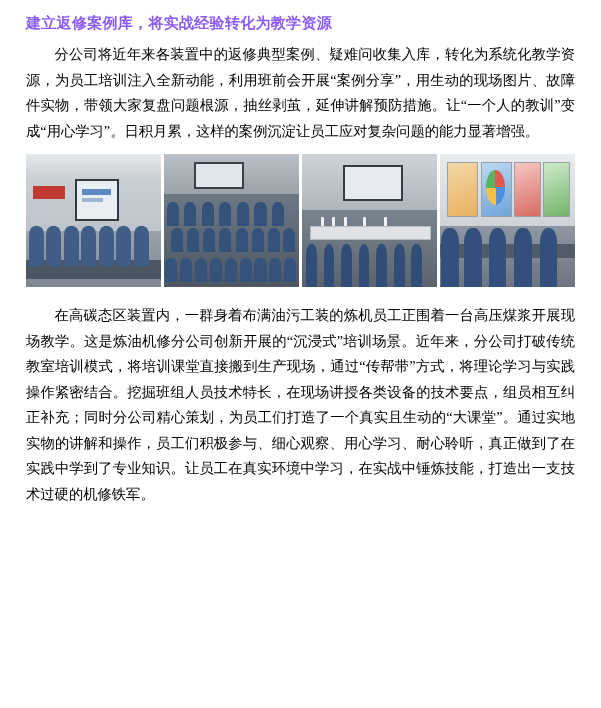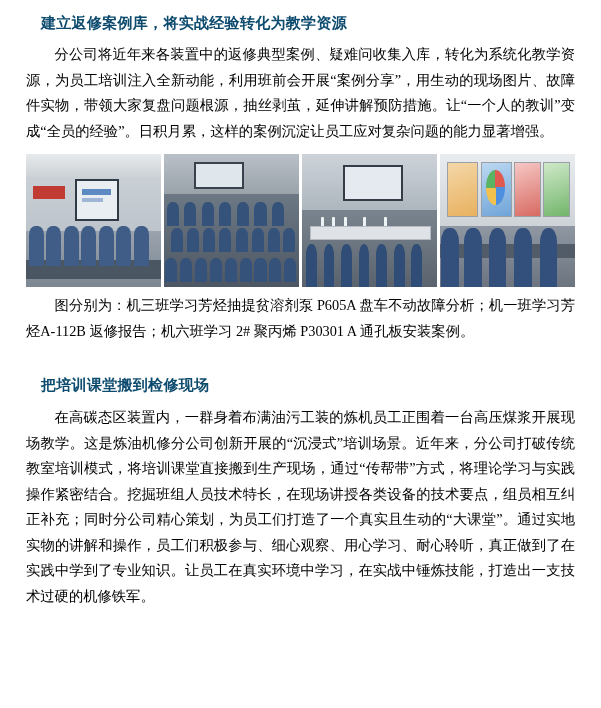--- a/index.html
+++ b/index.html
@@ -22,23 +22,23 @@
     box-sizing: border-box;
   }
   .content {
     padding: 10px 26px 0 26px;
     box-sizing: border-box;
   }
   h2.section-heading {
     font-family: "Liberation Sans", "DejaVu Sans", sans-serif;
     font-size: 15px;
     font-weight: bold;
-    margin: 4px 0 9px 15px;
+    margin: 4px 0 9px 0;
     letter-spacing: 0.3px;
-    color: #0c4a6e;
+    color: #8b5cf6;
   }
   h2.section-heading.second {
     margin-top: 18px;
     margin-bottom: 10px;
   }
   p.body-text {
     font-size: 14.3px;
     line-height: 25.5px;
     margin: 0 0 3px 0;
     text-align: justify;
@@ -192,21 +192,21 @@
 </style>
 </head>
 <body>
 
 <div class="page">
   <div class="content">
 
     <h2 class="section-heading">建立返修案例库，将实战经验转化为教学资源</h2>
 
 
-    <p class="body-text">分公司将近年来各装置中的返修典型案例、疑难问收集入库，转化为系统化教学资源，为员工培训注入全新动能，利用班前会开展“案例分享”，用生动的现场图片、故障件实物，带领大家复盘问题根源，抽丝剥茧，延伸讲解预防措施。让“一个人的教训”变成“全员的经验”。日积月累，这样的案例沉淀让员工应对复杂问题的能力显著增强。</p>
+    <p class="body-text">分公司将近年来各装置中的返修典型案例、疑难问收集入库，转化为系统化教学资源，为员工培训注入全新动能，利用班前会开展“案例分享”，用生动的现场图片、故障件实物，带领大家复盘问题根源，抽丝剥茧，延伸讲解预防措施。让“一个人的教训”变成“用心学习”。日积月累，这样的案例沉淀让员工应对复杂问题的能力显著增强。</p>
 
     <div class="photo-strip">
 
       <div class="photo ph1">
         <div class="wall"></div>
         <div class="ceiling"></div>
         <div class="banner"></div>
         <div class="screen"></div>
         <div class="floor"></div>
         <div class="tables"></div>
@@ -287,22 +287,20 @@
         <div class="tbl4"></div>
         <div class="p4p" style="left:1%"></div>
         <div class="p4p" style="left:18%"></div>
         <div class="p4p" style="left:36%"></div>
         <div class="p4p" style="left:55%"></div>
         <div class="p4p" style="left:74%"></div>
       </div>
 
     </div>
 
-    <p class="caption">图分别为：机三班学习芳烃抽提贫溶剂泵 P605A 盘车不动故障分析；机一班学习芳烃A-112B 返修报告；机六班学习 2# 聚丙烯 P30301 A 通孔板安装案例。</p>
 
     <div class="spacer"></div>
 
-    <h2 class="section-heading second">把培训课堂搬到检修现场</h2>
 
     <p class="body-text">在高碳态区装置内，一群身着布满油污工装的炼机员工正围着一台高压煤浆开展现场教学。这是炼油机修分公司创新开展的“沉浸式”培训场景。近年来，分公司打破传统教室培训模式，将培训课堂直接搬到生产现场，通过“传帮带”方式，将理论学习与实践操作紧密结合。挖掘班组人员技术特长，在现场讲授各类设备的技术要点，组员相互纠正补充；同时分公司精心策划，为员工们打造了一个真实且生动的“大课堂”。通过实地实物的讲解和操作，员工们积极参与、细心观察、用心学习、耐心聆听，真正做到了在实践中学到了专业知识。让员工在真实环境中学习，在实战中锤炼技能，打造出一支技术过硬的机修铁军。</p>
 
   </div>
 </div>
 
 </body></html>

